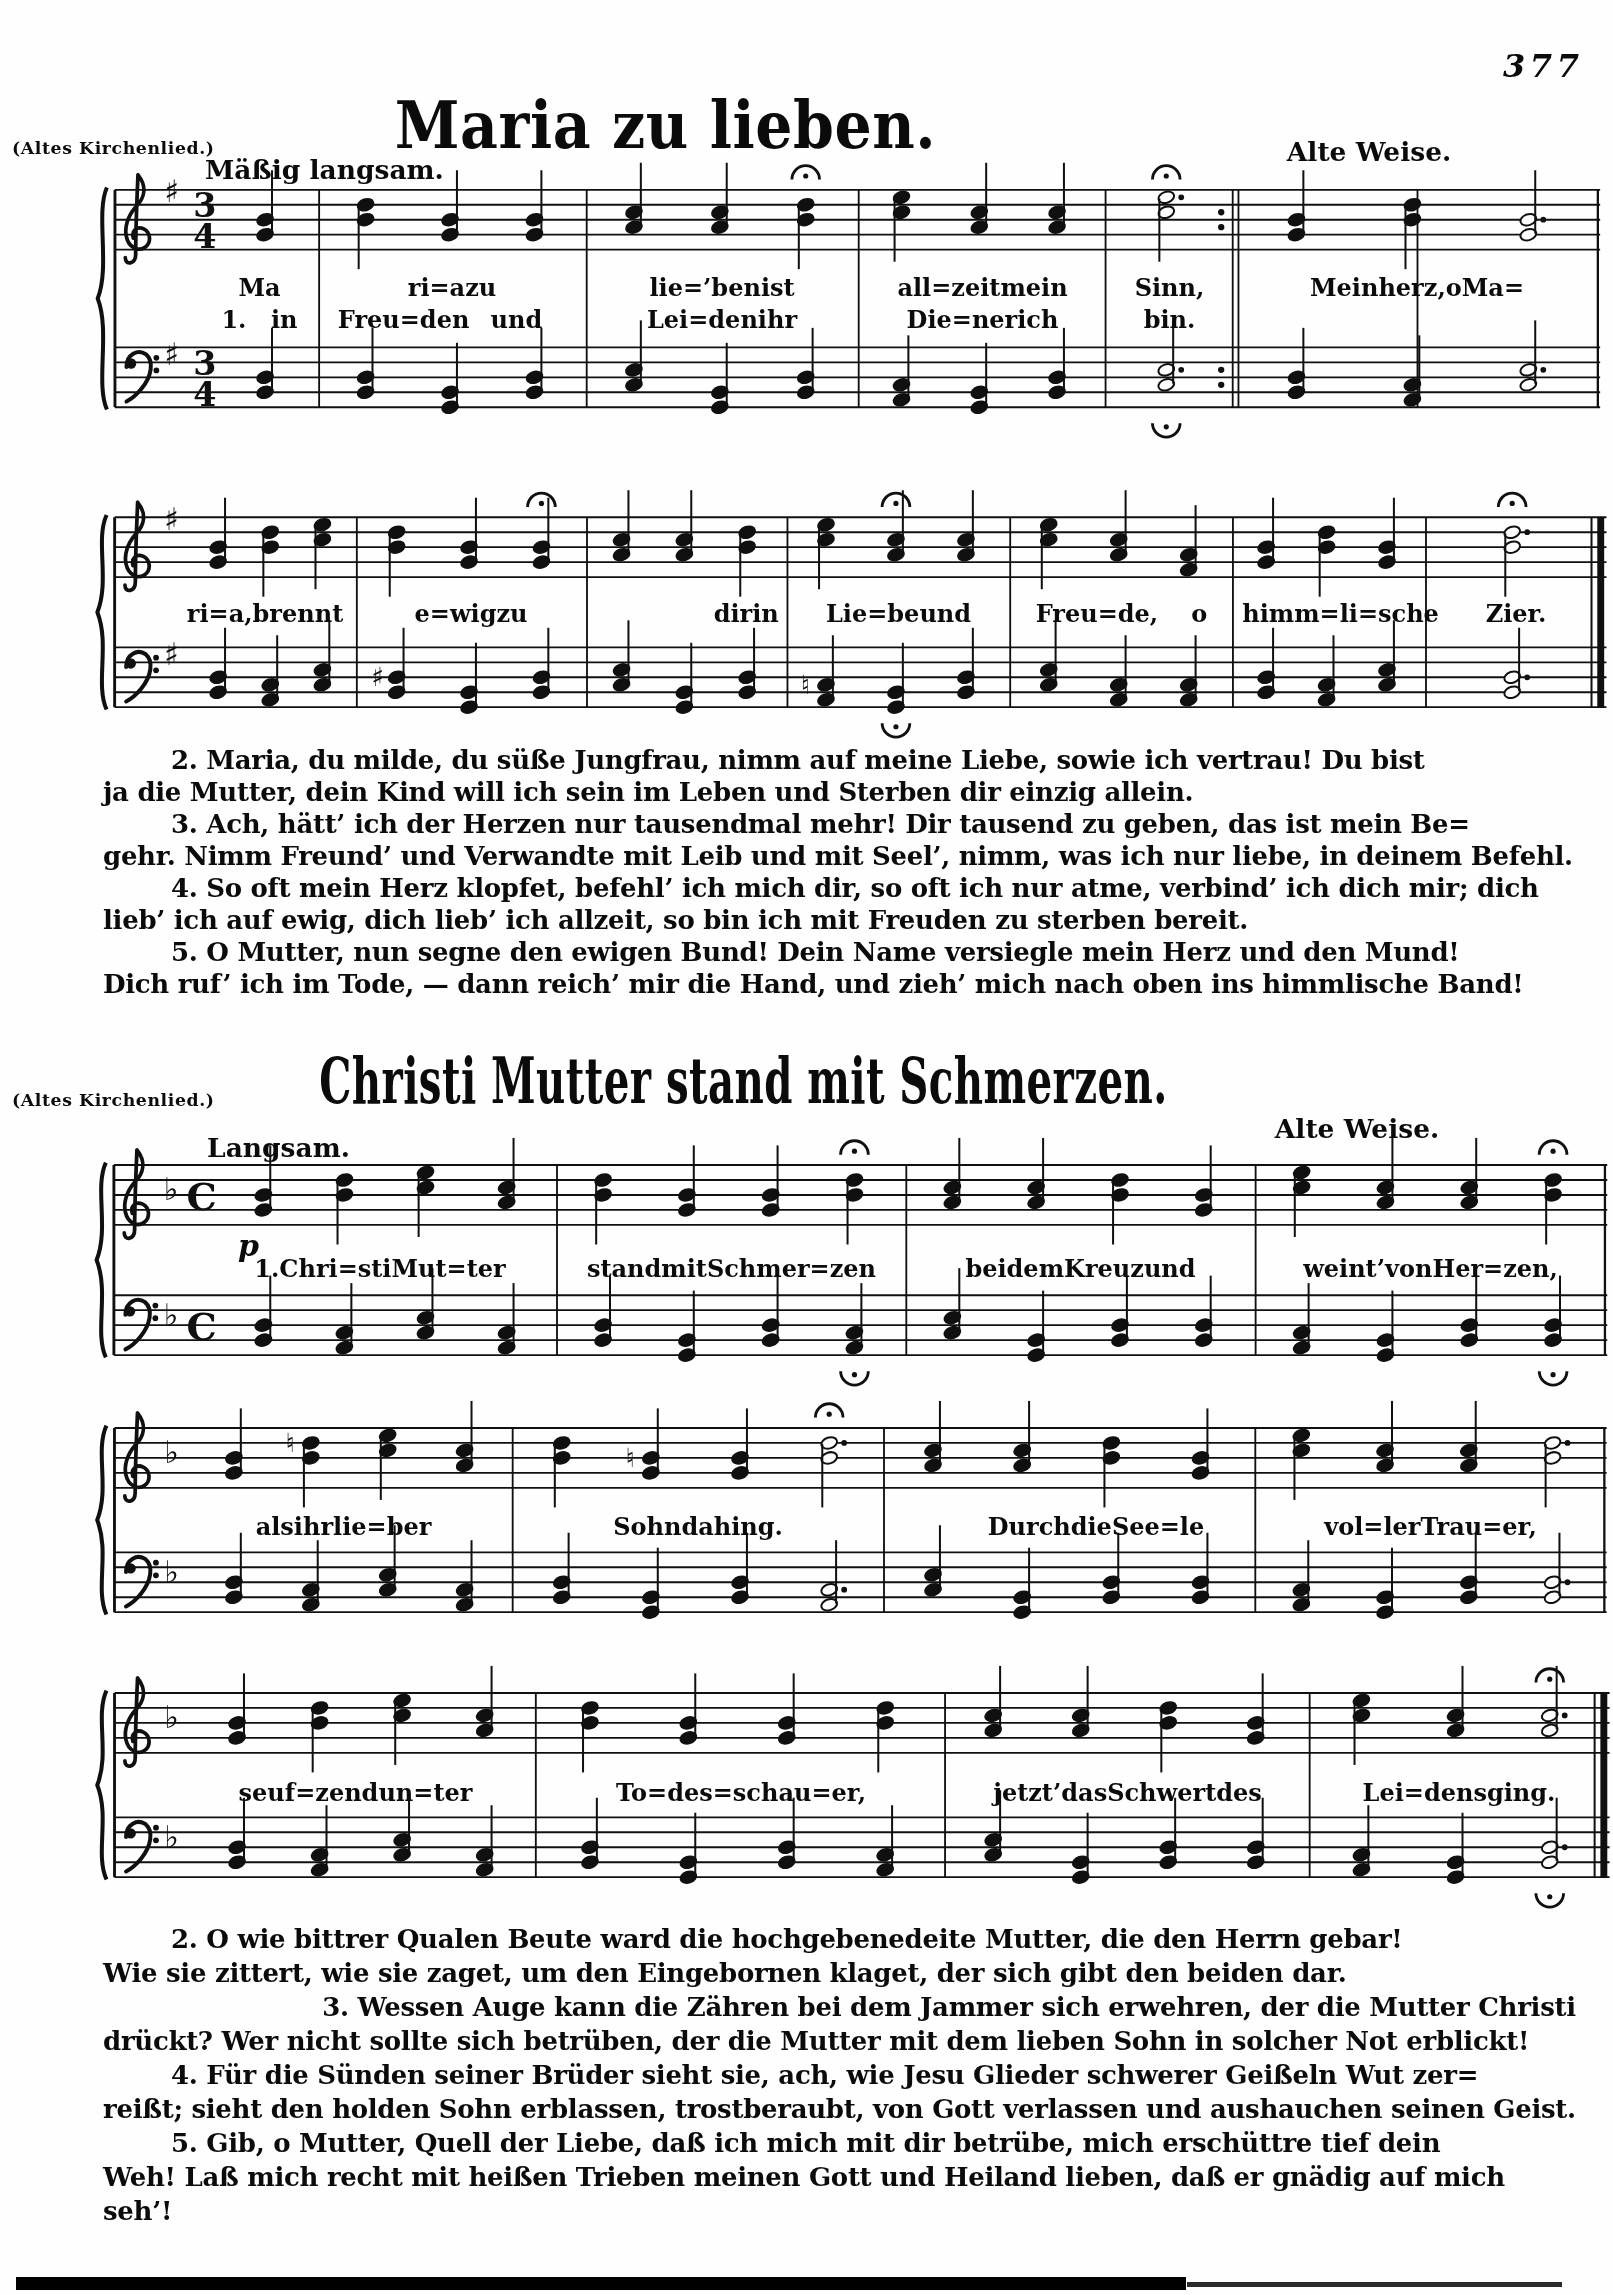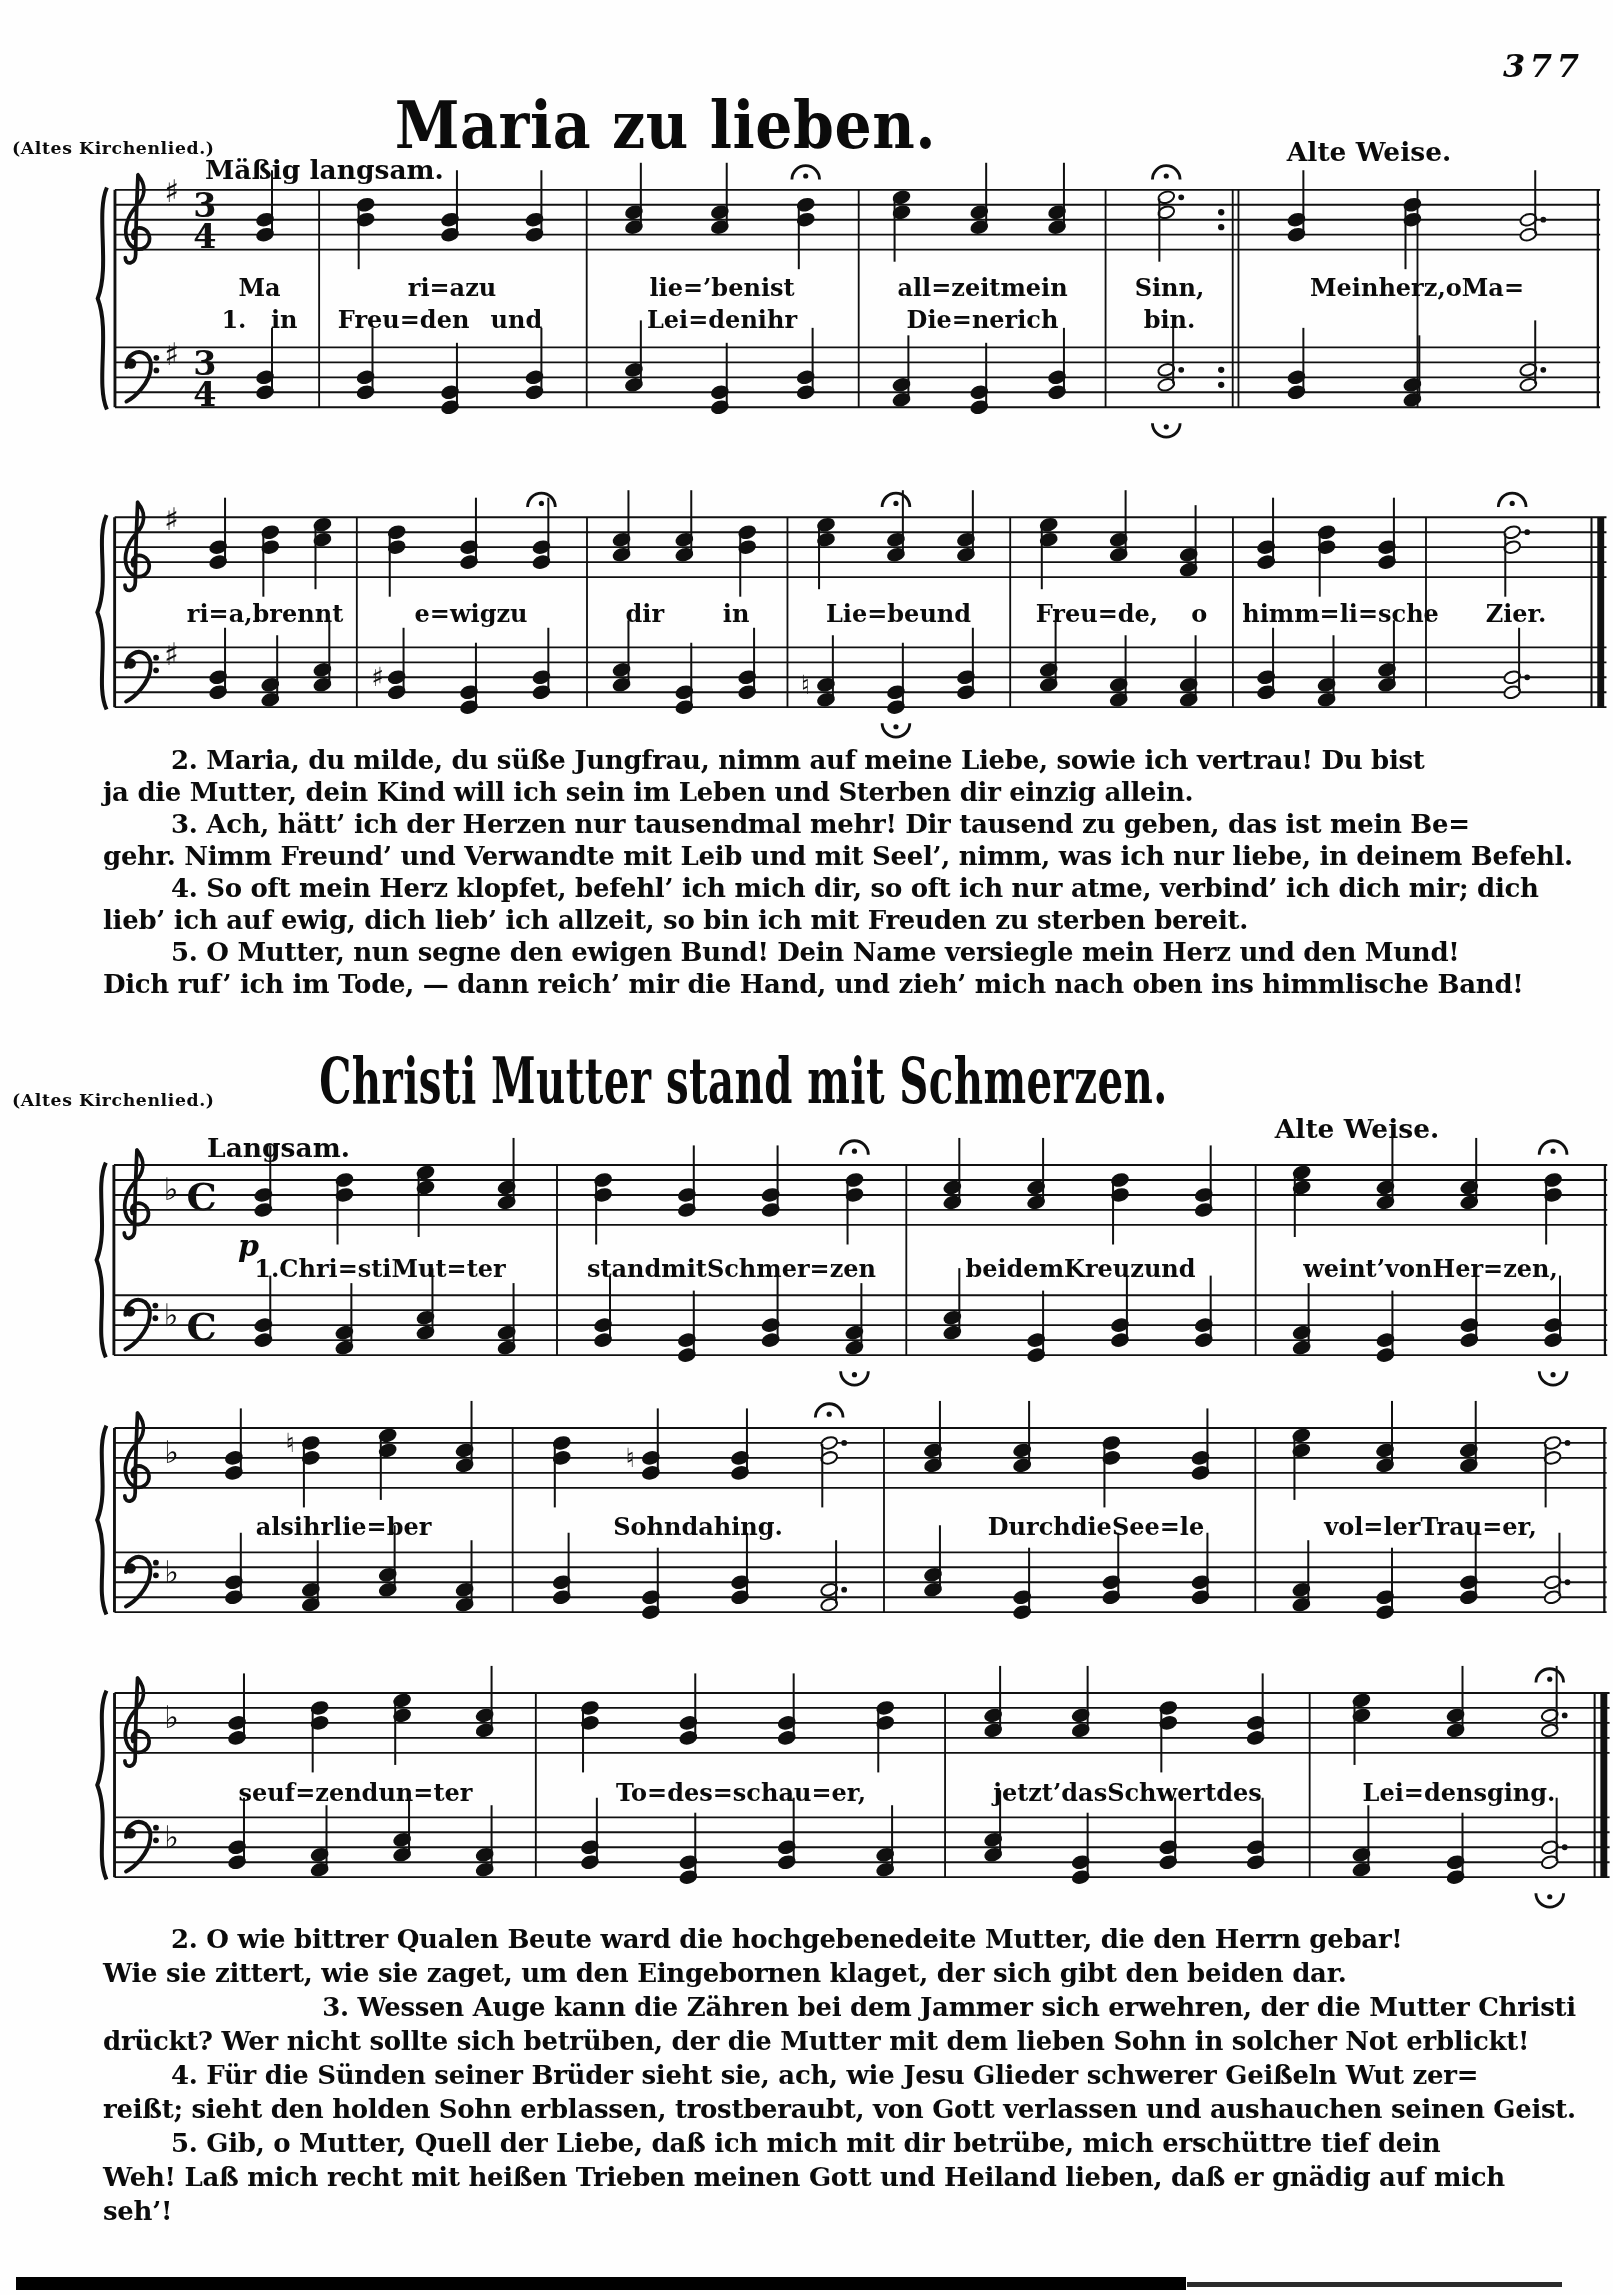--- a/index.html
+++ b/index.html
@@ -423,21 +423,21 @@
           <span>=</span>
           <span>a,</span>
           <span>brennt</span>
         </div>
         <div class="lyric-row spread" style="left: 264px; top: 99px; width: 230px;">
           <span>e</span>
           <span>=</span>
           <span>wig</span>
           <span>zu</span>
         </div>
-        <div class="lyric-row center" style="left: 495px; top: 99px; width: 201px;">
+        <div class="lyric-row center" style="left: 495px; top: 99px; width: 201px; justify-content: flex-end;">
           <span>dir</span>
           <span>in</span>
         </div>
         <div class="lyric-row spread" style="left: 695px; top: 99px; width: 223px;">
           <span>Lie</span>
           <span>=</span>
           <span>be</span>
           <span>und</span>
         </div>
         <div class="lyric-row center" style="left: 918px; top: 99px; width: 223px;">

